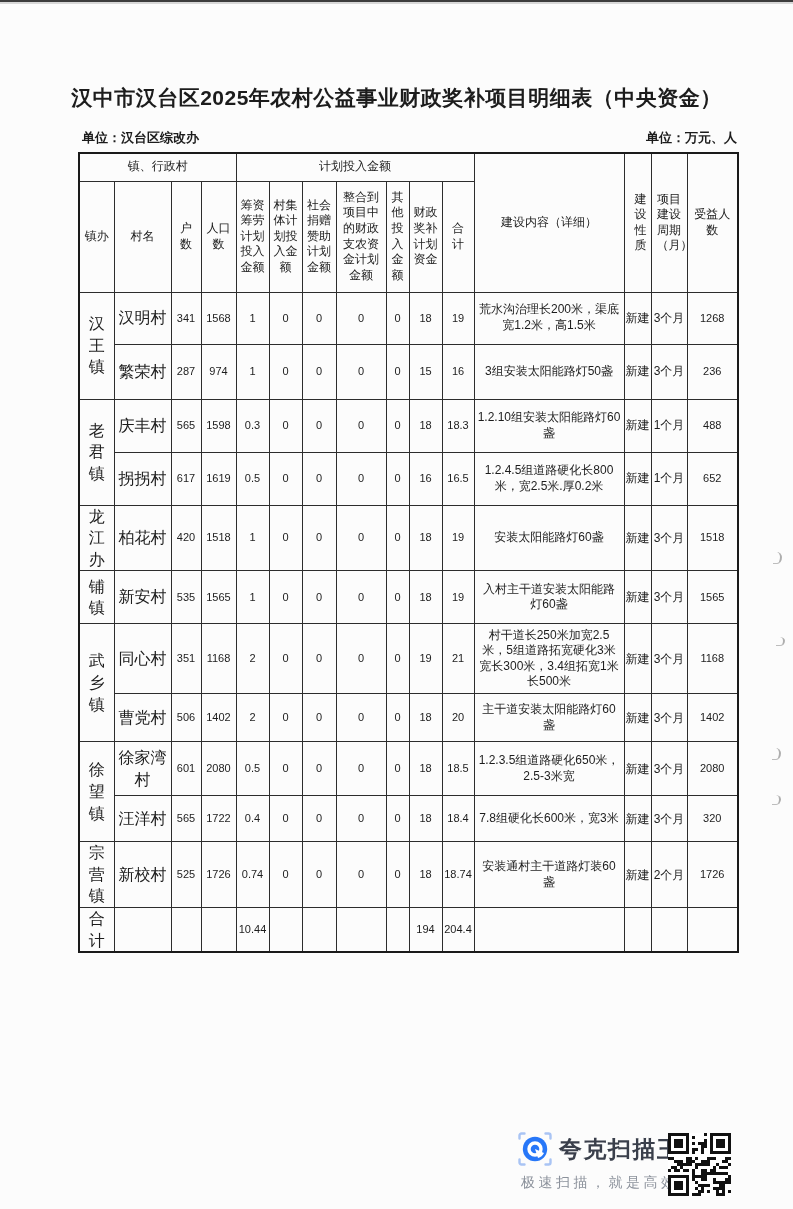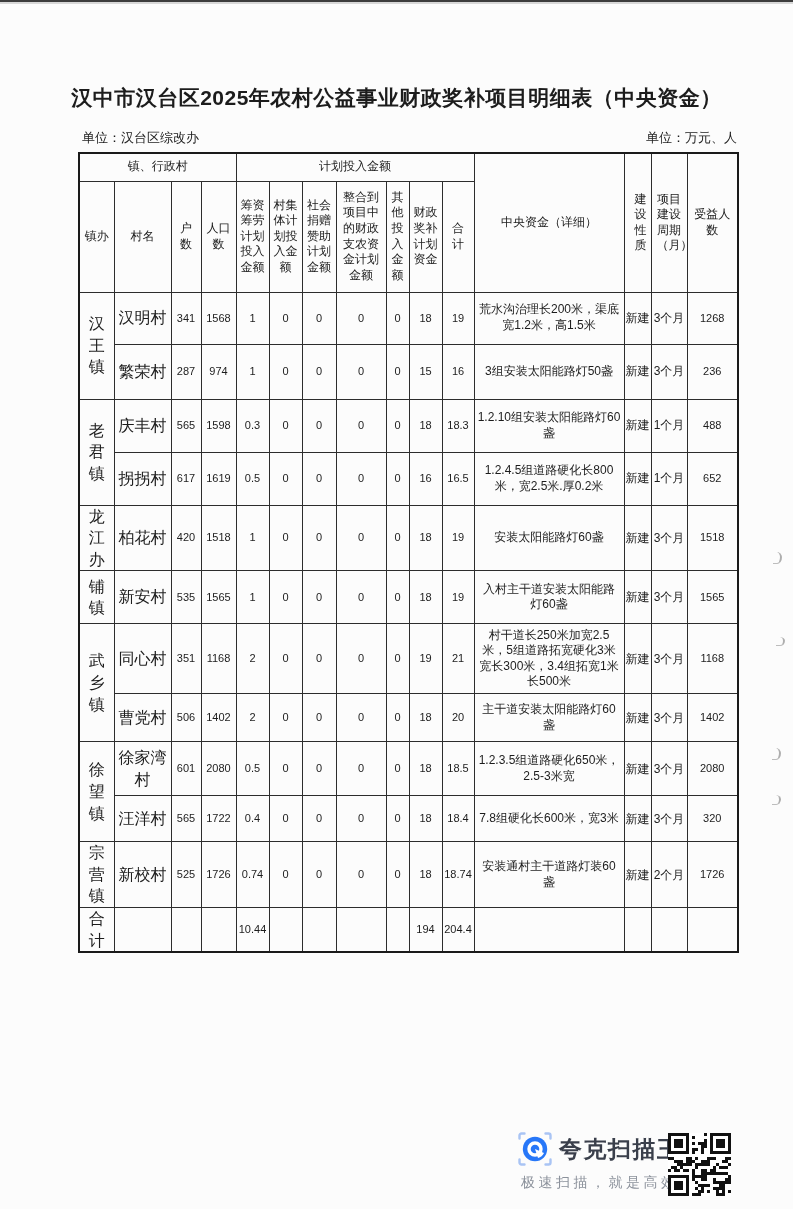--- a/index.html
+++ b/index.html
@@ -12,21 +12,21 @@
   .top-edge { position:absolute; top:0; left:0; right:0; height:2px; background:#3d3d3d; }
   .top-edge-soft { position:absolute; top:2px; left:0; right:0; height:2px; background:#d8d8d8; }
 
   .doc-title {
     position:absolute; top:84px; left:0; right:0;
     text-align:center; font-size:21px; font-weight:bold;
     letter-spacing:0.5px; margin:0;
   }
   .unit-row { position:absolute; top:129px; left:82px; right:56px;
     display:flex; justify-content:space-between; align-items:flex-end; }
-  .unit-label { font-size:13px; font-weight:normal; }
+  .unit-label { font-size:13px; font-weight:bold; }
 
   table.main {
     position:absolute; left:78px; top:152px; width:659px;
     border-collapse:collapse; table-layout:fixed;
     border:2px solid #1a1a1a;
   }
   table.main th, table.main td {
     border:1px solid #2d2d2d;
     text-align:center; vertical-align:middle;
     word-break:break-all; overflow:hidden;
@@ -86,21 +86,21 @@
         <col style="width:32px">
       <col style="width:150px">
         <col style="width:27px">
         <col style="width:36px">
         <col style="width:51px">
     </colgroup>
     <thead>
       <tr style="height:28px">
         <th colspan="4" class="grp">镇、行政村</th>
         <th colspan="7" class="grp">计划投入金额</th>
-        <th rowspan="2">中央资金（详细）</th>
+        <th rowspan="2">建设内容（详细）</th>
         <th rowspan="2" class="c-nature">建设性质</th>
         <th rowspan="2" class="c-period">项目建设周期（月）</th>
         <th rowspan="2" class="c-benef">受益人数</th>
       </tr>
       <tr style="height:111px">
         <th>镇办</th>
         <th>村名</th>
         <th>户数</th>
         <th>人口数</th>
         <th>筹资筹劳计划投入金额</th>

